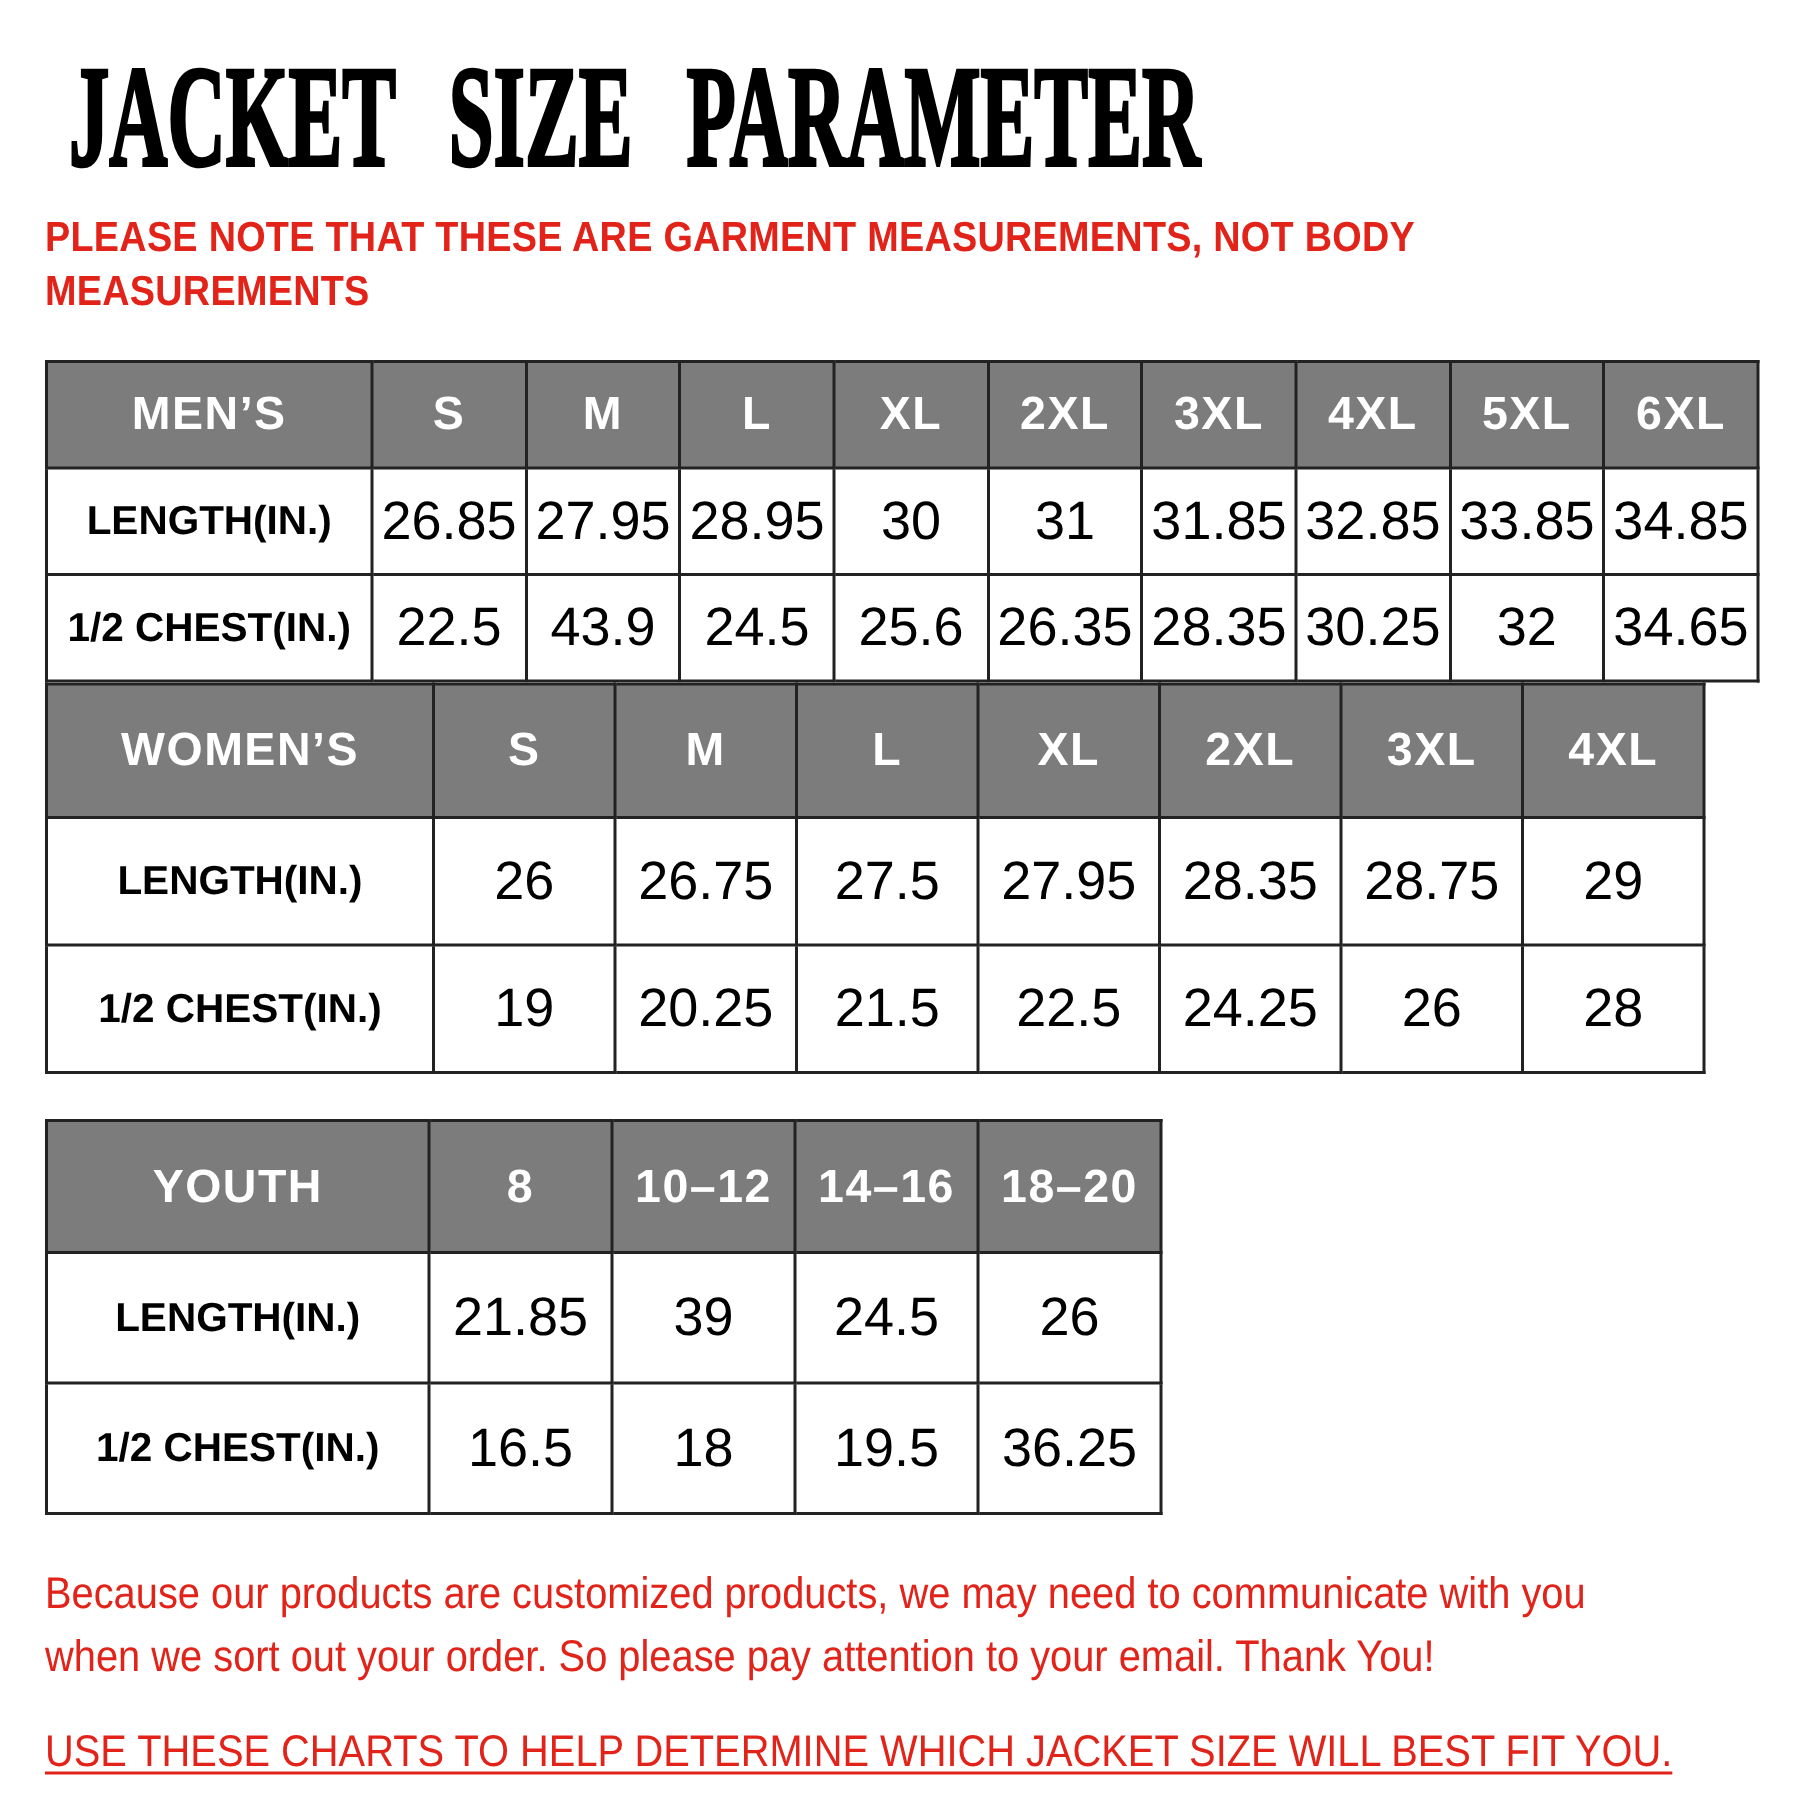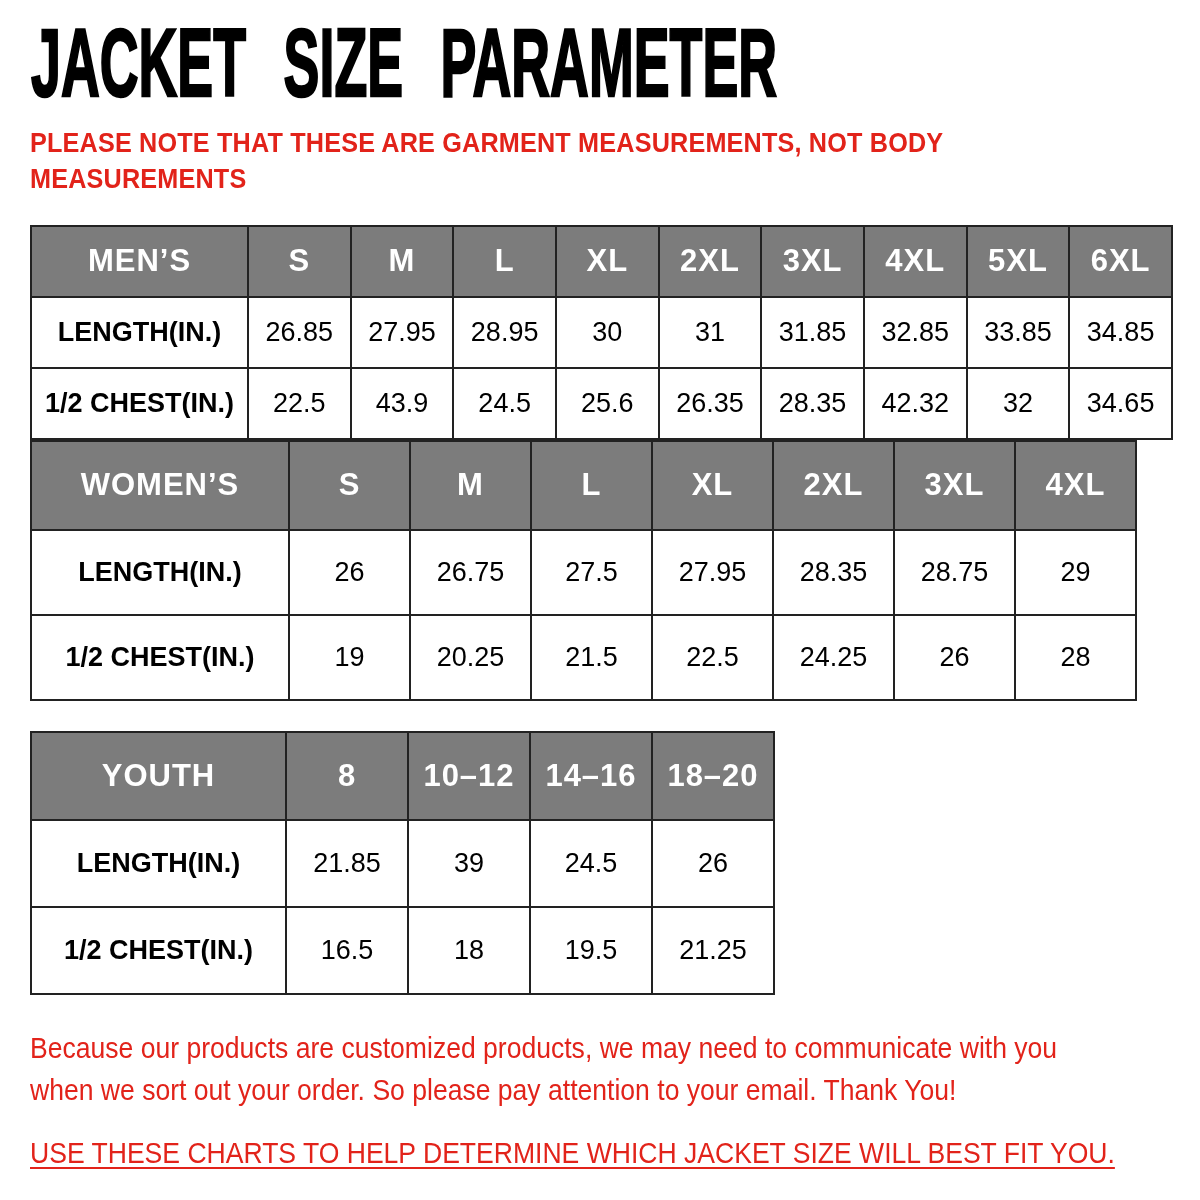--- a/index.html
+++ b/index.html
@@ -7,21 +7,21 @@
   body {
     width: 1200px; height: 1200px;
     background: #ffffff;
     font-family: "Liberation Sans", sans-serif;
     color: #000;
     overflow: hidden;
   }
   .page { position: relative; width: 1200px; height: 1200px; padding: 26px 0 0 30px; }
 
   
-  h1.title { margin: 1px; height: 72px; display: flex; align-items: flex-start; }
+  h1.title { margin: 16px; height: 72px; display: flex; align-items: flex-start; font-family: Liberation Serif, serif; }
   .condense {
     display: inline-block;
     white-space: nowrap;
     font-size: 96px;
     line-height: 0.75;
     font-weight: 800;
     color: #000;
     letter-spacing: 0px;
     word-spacing: 0.42em;
     transform: scaleX(0.56);
@@ -60,21 +60,21 @@
     font-weight: 700;
     font-size: 31px;
     letter-spacing: 1px;
   }
   table.size-table tbody th {
     font-weight: 700;
     font-size: 27px;
     background: #fff;
   }
   table.size-table tbody td {
-    font-size: 27px;
+    font-size: 36px;
     font-weight: 400;
     background: #fff;
   }
 
   .men   { margin-top: 28px; width: 1143px; }
   .men   col.label-col { width: 217px; }
   .men   thead th { height: 71px; }
   .men   tbody tr { height: 71px; }
 
   .women { width: 1107px; }
@@ -163,21 +163,21 @@
           <td>34.85</td>
         </tr>
         <tr>
           <th>1/2 CHEST(IN.)</th>
           <td>22.5</td>
           <td>43.9</td>
           <td>24.5</td>
           <td>25.6</td>
           <td>26.35</td>
           <td>28.35</td>
-          <td>42.32</td>
+          <td>30.25</td>
           <td>32</td>
           <td>34.65</td>
         </tr>
       </tbody>
     </table>
 
   <table class="size-table women">
       <colgroup>
         <col class="label-col">
         <col class="size-col">
@@ -247,21 +247,21 @@
           <td>21.85</td>
           <td>39</td>
           <td>24.5</td>
           <td>26</td>
         </tr>
         <tr>
           <th>1/2 CHEST(IN.)</th>
           <td>16.5</td>
           <td>18</td>
           <td>19.5</td>
-          <td>21.25</td>
+          <td>36.25</td>
         </tr>
       </tbody>
     </table>
 
   <p class="footer-para">Because our products are customized products, we may need to communicate with you when we sort out your order. So please pay attention to your email. Thank You!</p>
 
   <p class="footer-cta">USE THESE CHARTS TO HELP DETERMINE WHICH JACKET SIZE WILL BEST FIT YOU.</p>
 
 </div>
 

